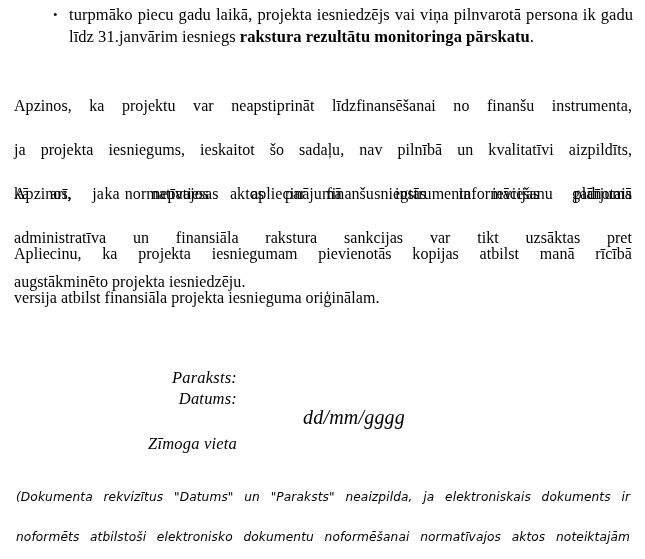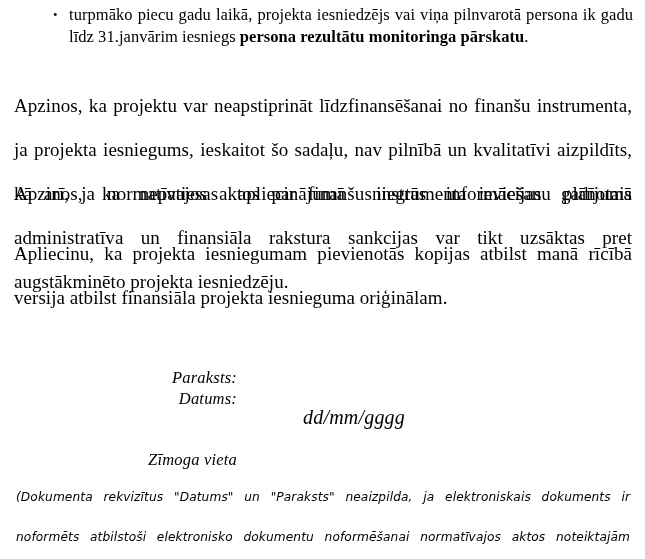--- a/index.html
+++ b/index.html
@@ -54,21 +54,21 @@
   }
   .bullet-text { display: inline; }
   .bold { font-weight: 700; }
 
   
   .para {
     position: absolute;
     left: 14px;
     width: 618px;
     margin: 0;
-    font-size: 19px;
+    font-size: 16px;
     line-height: 22px;
     text-align: justify;
     text-justify: inter-word;
     letter-spacing: 0.05px;
   }
   .para > span { display: block; }
   .para-1 { top: 95px; }
   .para-2 { top: 183px; }
   .para-3 { top: 243px; }
 
@@ -91,21 +91,21 @@
     position: absolute;
     left: 148px;
     top: 367px;
     font-family: "Liberation Serif", "DejaVu Serif", serif;
     font-style: italic;
     font-size: 16.5px;
     line-height: 21px;
     letter-spacing: 0.2px;
   }
   .sig-line { display: block; white-space: nowrap; text-align: right; }
-  .sig-stamp { display: block; margin-top: 40px; white-space: nowrap; }
+  .sig-stamp { display: block; margin-top: 24px; white-space: nowrap; }
 
   .date-placeholder {
     position: absolute;
     left: 303px;
     top: 407px;
     font-family: "Liberation Serif", "DejaVu Serif", serif;
     font-style: italic;
     font-size: 20px;
     line-height: 21px;
     letter-spacing: 0.2px;
@@ -130,21 +130,21 @@
   .footer-note .jline::after { content: ""; display:inline-block; width:100%; }
 </style>
 </head>
 <body>
 
 <div class="page">
 
   <ul class="bullet-list">
     <li class="bullet-item">
       <span class="bullet-marker">•</span>
-      <span class="bullet-text"><span>turpmāko piecu gadu laikā, projekta iesniedzējs vai viņa pilnvarotā persona ik gadu līdz 31.janvārim iesniegs </span><span class="bold">persona rezultātu monitoringa pārskatu</span><span>.</span></span>
+      <span class="bullet-text"><span>turpmāko piecu gadu laikā, projekta iesniedzējs vai viņa pilnvarotā persona ik gadu līdz 31.janvārim iesniegs </span><span class="bold">rakstura rezultātu monitoringa pārskatu</span><span>.</span></span>
     </li>
   </ul>
 
   <p class="para para-1">
     <span class="jline">Apzinos, ka projektu var neapstiprināt līdzfinansēšanai no finanšu instrumenta,</span>
     <span class="jline">ja projekta iesniegums, ieskaitot šo sadaļu, nav pilnībā un kvalitatīvi aizpildīts,</span>
     <span class="jline">kā arī, ja normatīvajos aktos par finanšu instrumenta ieviešanu plānotais</span>
   </p>
 
   <p class="para para-2">

